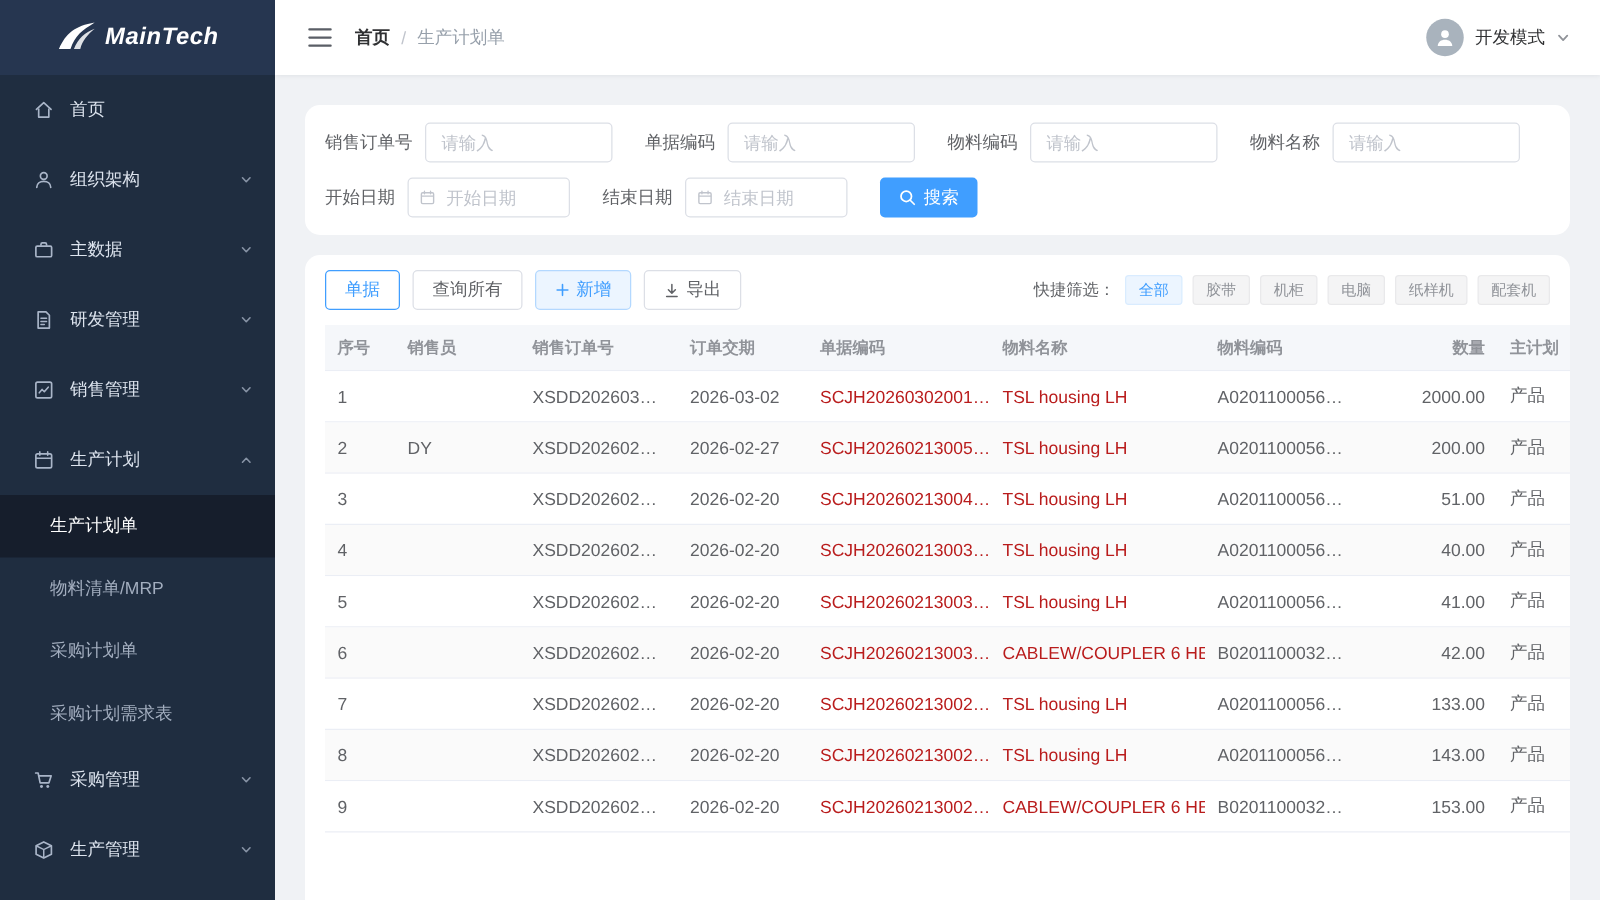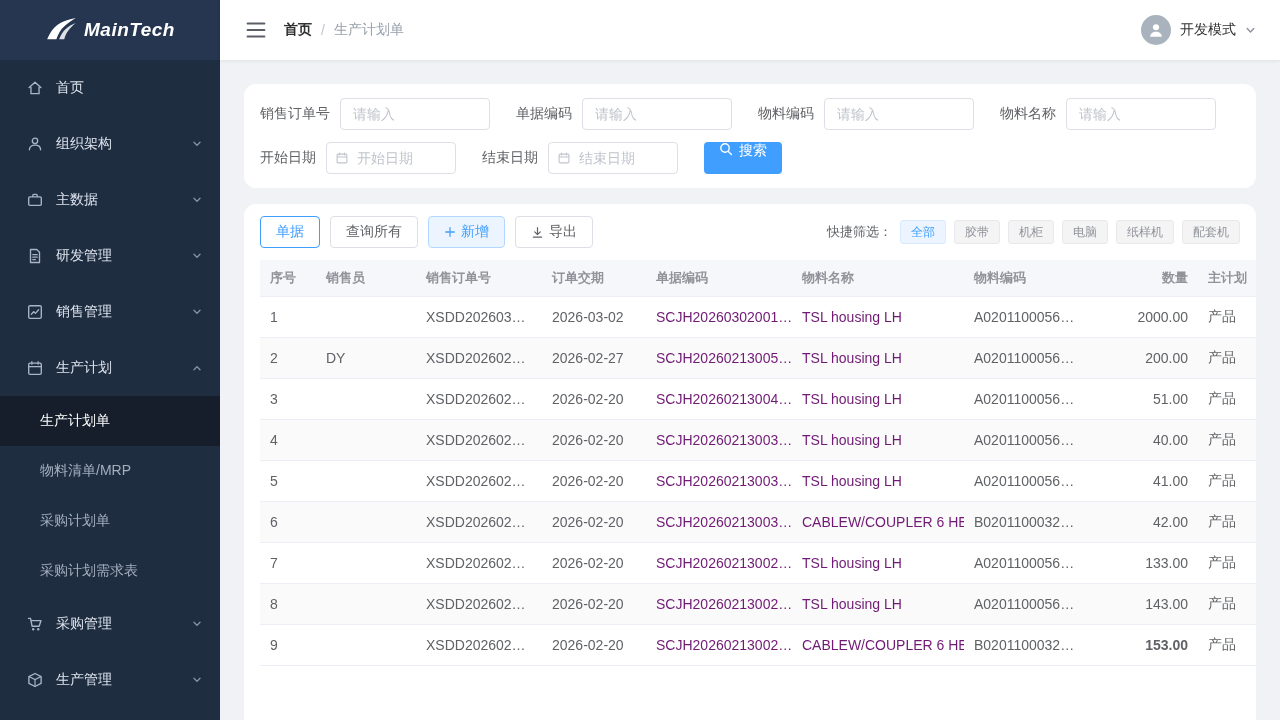--- a/index.html
+++ b/index.html
@@ -40,41 +40,41 @@
   .filter-row{display:flex;align-items:center}
   .filter-row + .filter-row{margin-top:12px}
   .f-group{display:flex;align-items:center;margin-right:26px}
   .f-label{margin-right:10px;white-space:nowrap}
   .input{height:32px;border:1px solid #dcdfe6;border-radius:4px;padding:0 12px;font-size:14px;color:#606266;font-family:inherit;outline:none;background:#fff}
   .input::placeholder{color:#c0c4cc}
   .text-input{width:150px}
   .date-wrap{position:relative;display:inline-flex;align-items:center}
   .date-input{width:130px;padding-left:30px}
   .date-icon{position:absolute;left:9px;top:9px;color:#c0c4cc;pointer-events:none}
-  .btn-search{height:32px;margin-left:22px;background:#409eff;color:#fff;border:none;border-radius:4px;padding:0 15px;display:inline-flex;align-items:flex-start;gap:6px;font-size:14px;cursor:pointer;font-family:inherit}
+  .btn-search{height:32px;margin-left:22px;background:#409eff;color:#fff;border:none;border-radius:4px;padding:0 15px;display:inline-flex;align-items:center;gap:6px;font-size:14px;cursor:pointer;font-family:inherit}
 
   
   .table-card{height:606px;display:flex;flex-direction:column;overflow:hidden}
   .toolbar{height:56px;display:flex;align-items:center;padding:0 16px;flex-shrink:0}
   .btn{height:32px;padding:0 15px;border-radius:4px;border:1px solid #dcdfe6;background:#fff;color:#606266;font-size:14px;display:inline-flex;align-items:center;gap:5px;cursor:pointer;margin-right:10px;font-family:inherit;white-space:nowrap}
   .btn.primary-outline{border-color:#409eff;color:#409eff}
   .btn.primary-light{background:#ecf5ff;border-color:#b3d8ff;color:#409eff}
   .quick{margin-left:auto;display:flex;align-items:center}
   .quick-label{font-size:13px;color:#606266;white-space:nowrap}
   .chip{height:24px;padding:0 10px;border-radius:3px;background:#f4f4f5;border:1px solid #e9e9eb;color:#909399;font-size:12px;display:inline-flex;align-items:center;margin-left:8px;cursor:pointer;white-space:nowrap}
   .chip.active{background:#ecf5ff;border-color:#d9ecff;color:#409eff}
 
   .table-wrap{margin-left:16px;width:996px;overflow:hidden;flex:1}
   .thead{display:flex;background:#f5f7fa;height:37px;align-items:center;border-bottom:1px solid #ebeef5;width:1058px}
   .th{padding:0 10px;color:#909399;font-weight:bold;font-size:13px;flex-shrink:0;white-space:nowrap;overflow:hidden}
   .tr{display:flex;height:41px;align-items:center;border-bottom:1px solid #ebeef5;width:1058px;background:#fff}
   .tr:nth-child(even){background:#fafafa}
   .td{padding:0 10px;flex-shrink:0;white-space:nowrap;overflow:hidden;font-size:14px;color:#606266}
   .num{text-align:right}
-  .link{color:#701a75;cursor:pointer}
+  .link{color:#b91c1c;cursor:pointer}
 
   
   .pager{height:46px;flex-shrink:0;display:flex;align-items:center;padding:0 16px}
   .plan-label{color:#3b82f6}
   .plan-qty{color:#409eff;margin-right:18px;cursor:pointer}
   .total-dim{color:#909399;font-size:13px}
   .pager-right{margin-left:auto;display:flex;align-items:center;gap:10px}
   .total-right{color:#606266;font-size:13px}
   .page-size{height:28px;border:1px solid #dcdfe6;border-radius:4px;padding:0 8px 0 12px;display:flex;align-items:center;gap:8px;color:#606266;font-size:13px;cursor:pointer;background:#fff}
   .pg-arrow{color:#b4bccc;font-size:18px;line-height:1;padding:0 4px;cursor:pointer;user-select:none}
@@ -430,21 +430,21 @@
                 <div class="td" style="width: 120px;">产品</div>
               </div>
               <div class="tr">
                 <div class="td" style="width: 56px;">9</div>
                 <div class="td" style="width: 100px;"></div>
                 <div class="td" style="width: 126px;">XSDD202602…</div>
                 <div class="td" style="width: 104px;">2026-02-20</div>
                 <div class="td link" style="width: 146px;">SCJH20260213002…</div>
                 <div class="td link" style="width: 172px;">CABLEW/COUPLER 6 HE</div>
                 <div class="td" style="width: 124px;">B0201100032…</div>
-                <div class="td num" style="width: 110px; font-weight: bold;">153.00</div>
+                <div class="td num" style="width: 110px;">153.00</div>
                 <div class="td" style="width: 120px;">产品</div>
               </div>
             </div>
         </div>
 
         <div class="pager">
           <span class="plan-label">计划数量：</span>
           <span class="plan-qty">3,993</span>
           <span class="total-dim">共 15 条</span>
 

